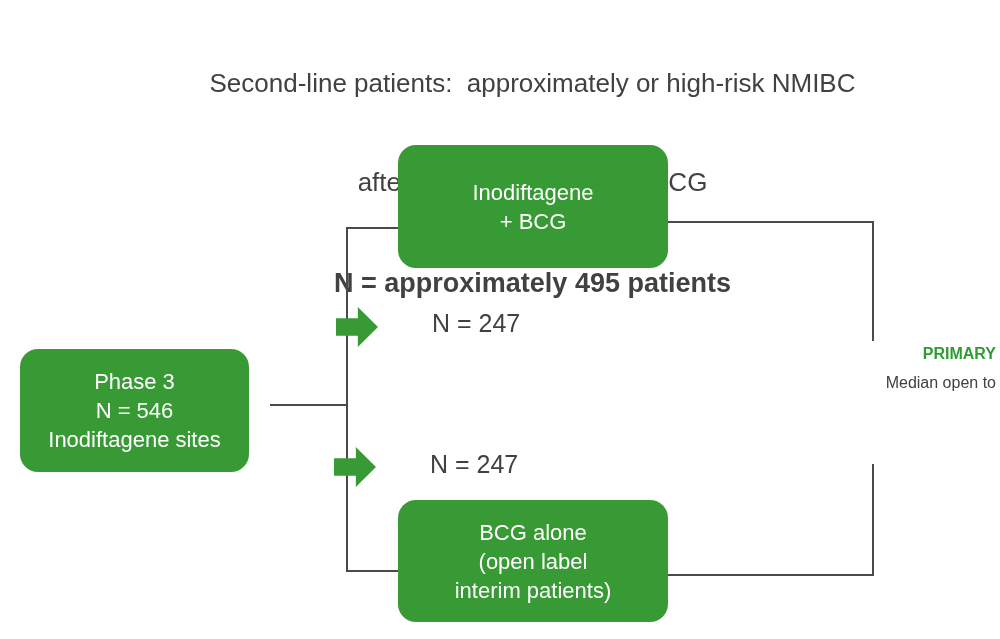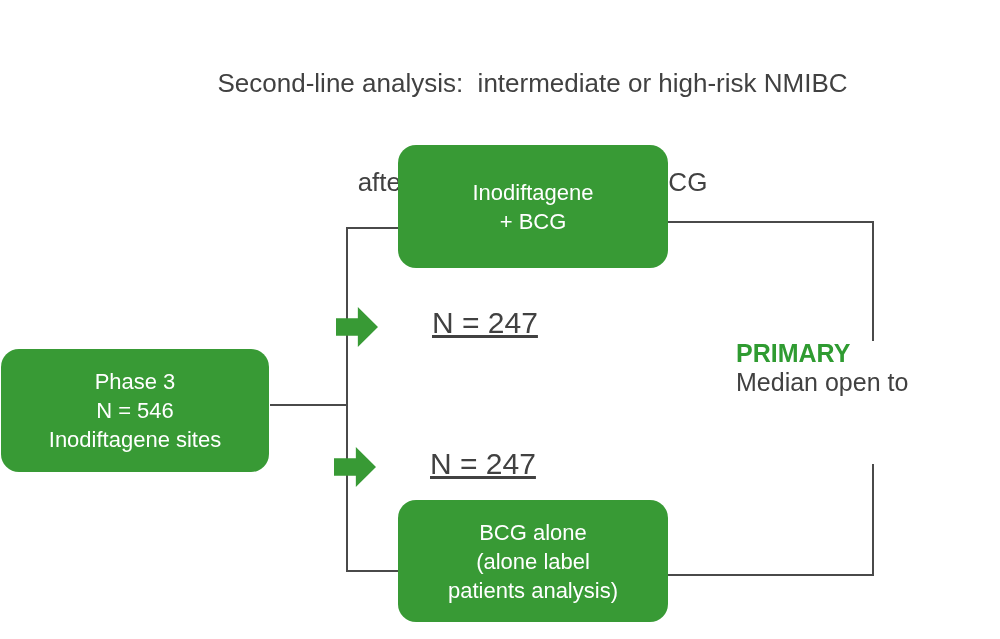--- a/index.html
+++ b/index.html
@@ -47,65 +47,66 @@
   .block-arrow {
     position: absolute;
     width: 42px; height: 40px;
     background: var(--box-green);
     clip-path: polygon(0 28%, 52% 28%, 52% 0, 100% 50%, 52% 100%, 52% 72%, 0 72%);
   }
   
   .nlabel {
     position: absolute;
     color: var(--text-dark);
-    font-size: 30px; line-height: 30px; text-decoration: underline;
+    font-size: 25px; line-height: 30px;
   }
   
   .endpoint {
-    position: absolute; left: 736px; top: 339px; width: 180px;
-    text-align: left;
-    font-size: 25px; line-height: 29px;
+    position: absolute; left: 816px; top: 339px; width: 180px;
+    text-align: right;
+    font-size: 16px; line-height: 29px;
     color: var(--text-dark);
   }
   .endpoint .ep-head { color: var(--endpoint-green); font-weight: bold; }
 </style>
 </head>
 <body>
 
 <div class="stage">
 
   <div class="title">
-    <div>Second-line analysis:  intermediate or high-risk NMIBC</div>
+    <div>Second-line patients:  approximately or high-risk NMIBC</div>
     <div>after one failed course of BCG</div>
+    <div class="bold">N = approximately 495 patients</div>
   </div>
 
   <div class="vline" style="left:346px; top:227px; height:345px;"></div>
   <div class="hline" style="left:346px; top:227px; width:52px;"></div>
   <div class="hline" style="left:270px; top:404px; width:78px;"></div>
   <div class="hline" style="left:346px; top:570px; width:52px;"></div>
   <div class="hline" style="left:668px; top:221px; width:206px;"></div>
   <div class="vline" style="left:872px; top:221px; height:120px;"></div>
   <div class="vline" style="left:872px; top:464px; height:112px;"></div>
   <div class="hline" style="left:668px; top:574px; width:206px;"></div>
 
-  <div class="gbox" style="left:1px; top:349px; width:268px; height:123px;">
+  <div class="gbox" style="left:20px; top:349px; width:229px; height:123px;">
     <div>Phase 3</div>
     <div>N = 546</div>
     <div>Inodiftagene sites</div>
   </div>
 
   <div class="gbox" style="left:398px; top:145px; width:270px; height:123px;">
     <div>Inodiftagene</div>
     <div>+ BCG</div>
   </div>
 
   <div class="gbox" style="left:398px; top:500px; width:270px; height:122px;">
     <div>BCG alone</div>
-    <div>(alone label</div>
-    <div>patients analysis)</div>
+    <div>(open label</div>
+    <div>interim patients)</div>
   </div>
 
   <div class="block-arrow" style="left:336px; top:307px;"></div>
   <div class="block-arrow" style="left:334px; top:447px;"></div>
 
   <div class="nlabel" style="left:432px; top:308px;">N = 247</div>
   <div class="nlabel" style="left:430px; top:449px;">N = 247</div>
 
   <div class="endpoint">
     <div class="ep-head">PRIMARY</div>

